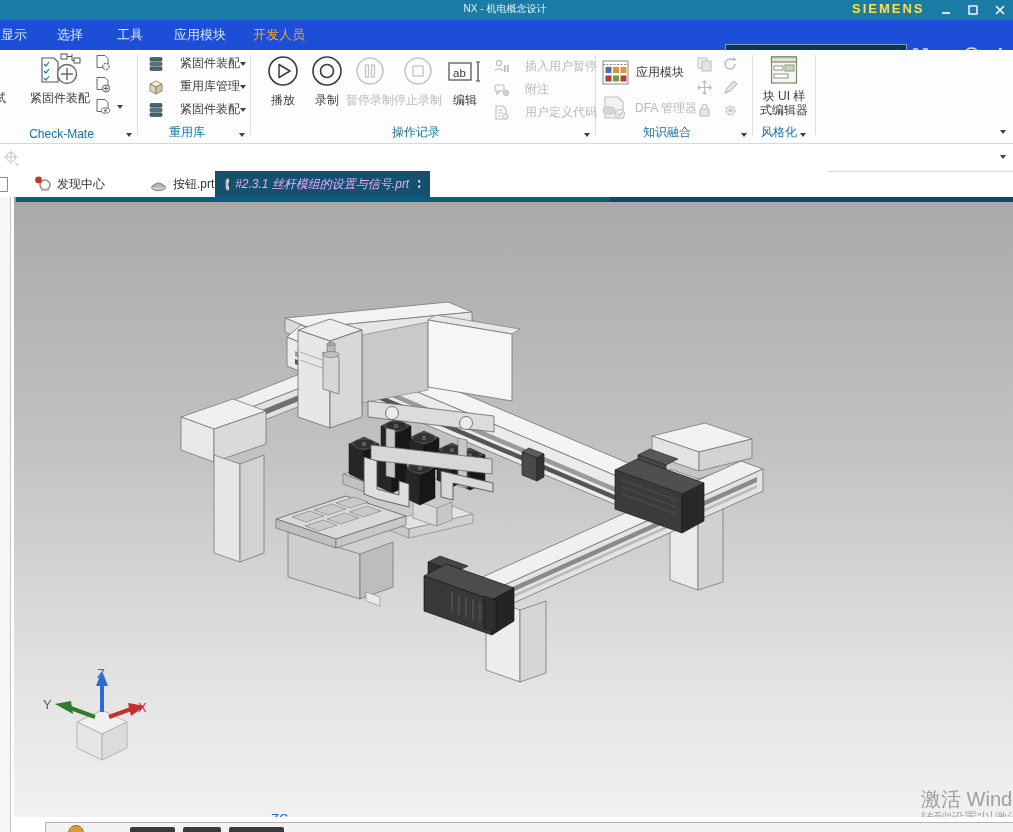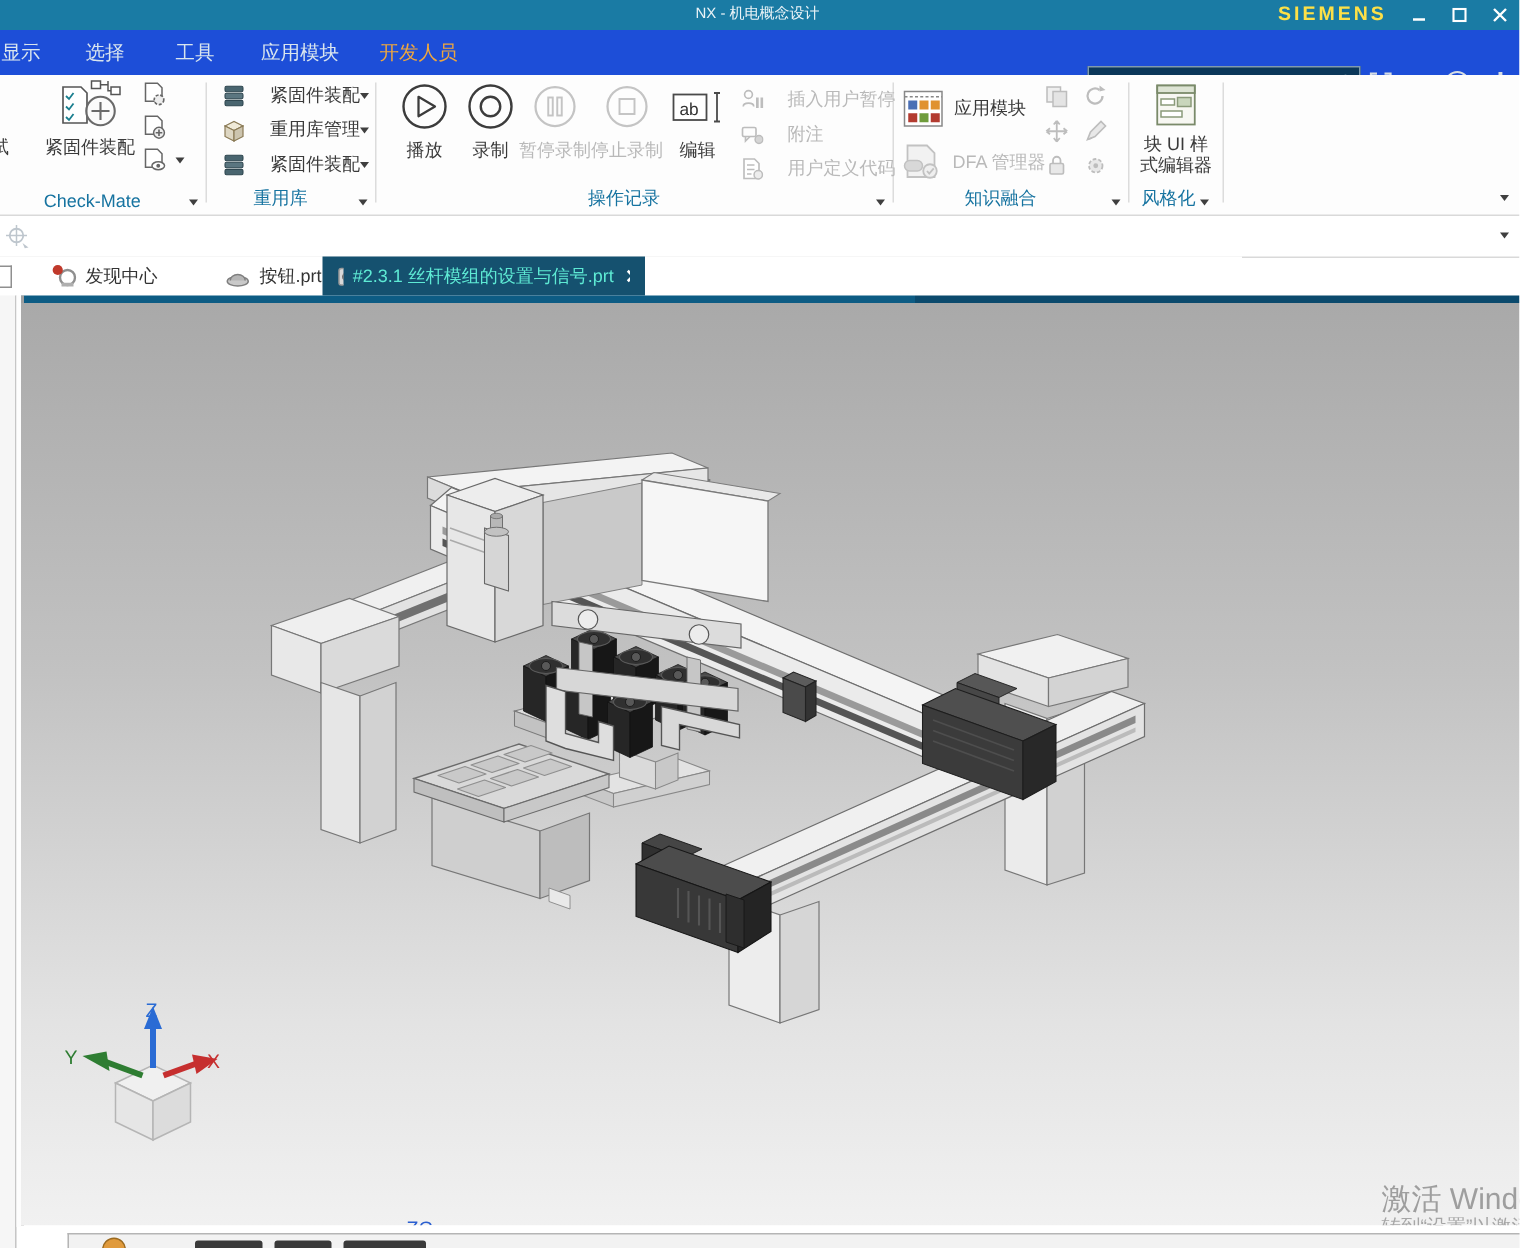--- a/index.html
+++ b/index.html
@@ -40,21 +40,21 @@
   .smallbtn{position:absolute;width:20px;height:20px;display:flex;align-items:center;justify-content:center;cursor:pointer;}
 
   
   .toolrow{left:0;top:144px;width:1013px;height:27px;background:#fff;border-bottom:1px solid #D9D9D9;}
   .toolsep{left:26px;top:148px;width:1px;height:19px;background:#DCDCDC;}
 
   
   .tabbar{left:0;top:171px;width:828px;height:26px;background:#fff;}
   .tab{position:absolute;top:0;height:26px;display:flex;align-items:center;gap:6px;font-size:12px;color:#333;
        padding:0 10px;cursor:pointer;white-space:nowrap;}
-  .tab.active{background:#15516F;color:#5eead4;}
+  .tab.active{background:#15516F;color:#f0abfc;font-style:italic;}
   .partial-icon{left:0;top:6px;width:7px;height:13px;border:1.5px solid #8F8F8F;border-left:none;}
 
   
   .vp-line-l{left:14px;top:197px;width:596px;height:5px;background:#0D5C84;}
   .vp-line-r{left:610px;top:197px;width:403px;height:5px;background:#0B4A6D;}
   .leftstrip{left:0;top:197px;width:10px;height:635px;background:#F6F6F6;border-right:1px solid #C6C6C6;}
   .leftgap{left:11px;top:197px;width:3px;height:621px;background:#FDFDFD;border-right:2px solid #A0A0A0;}
   .viewport{left:14px;top:202px;width:999px;height:615px;overflow:hidden;cursor:crosshair;
             background:linear-gradient(180deg,#A9A9A9 0%,#C2C2C2 40%,#E3E3E3 78%,#F1F1F1 100%);}
   .scene{position:absolute;left:-14px;top:-202px;width:1013px;height:832px;}

